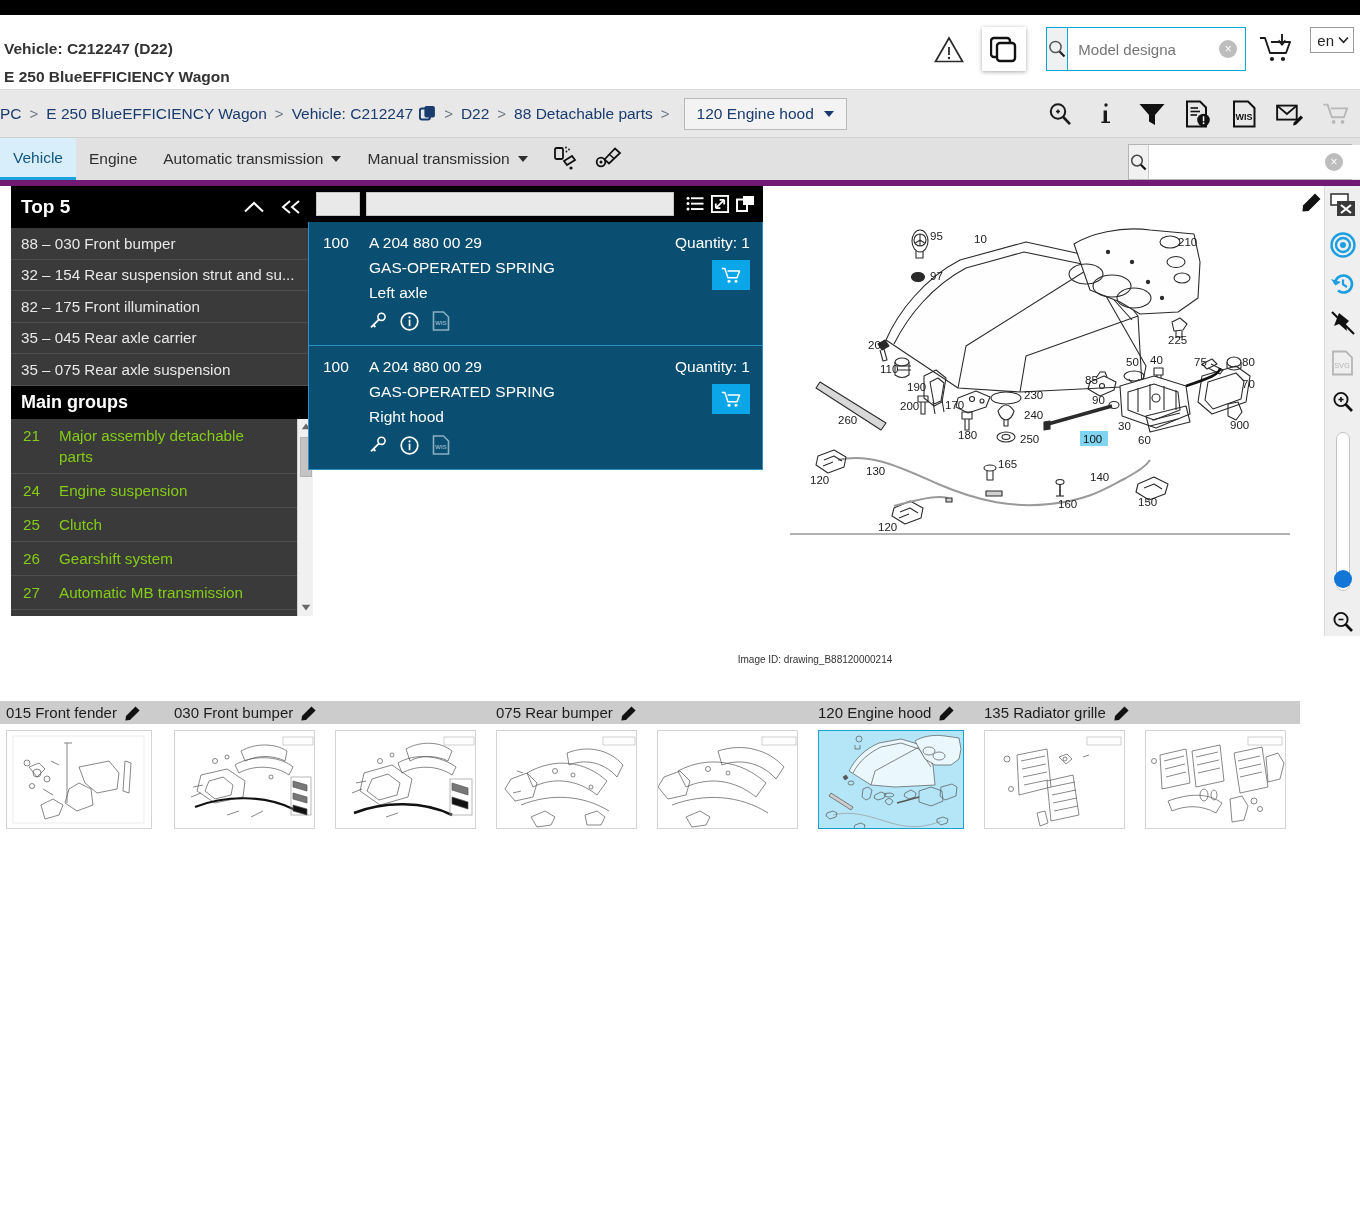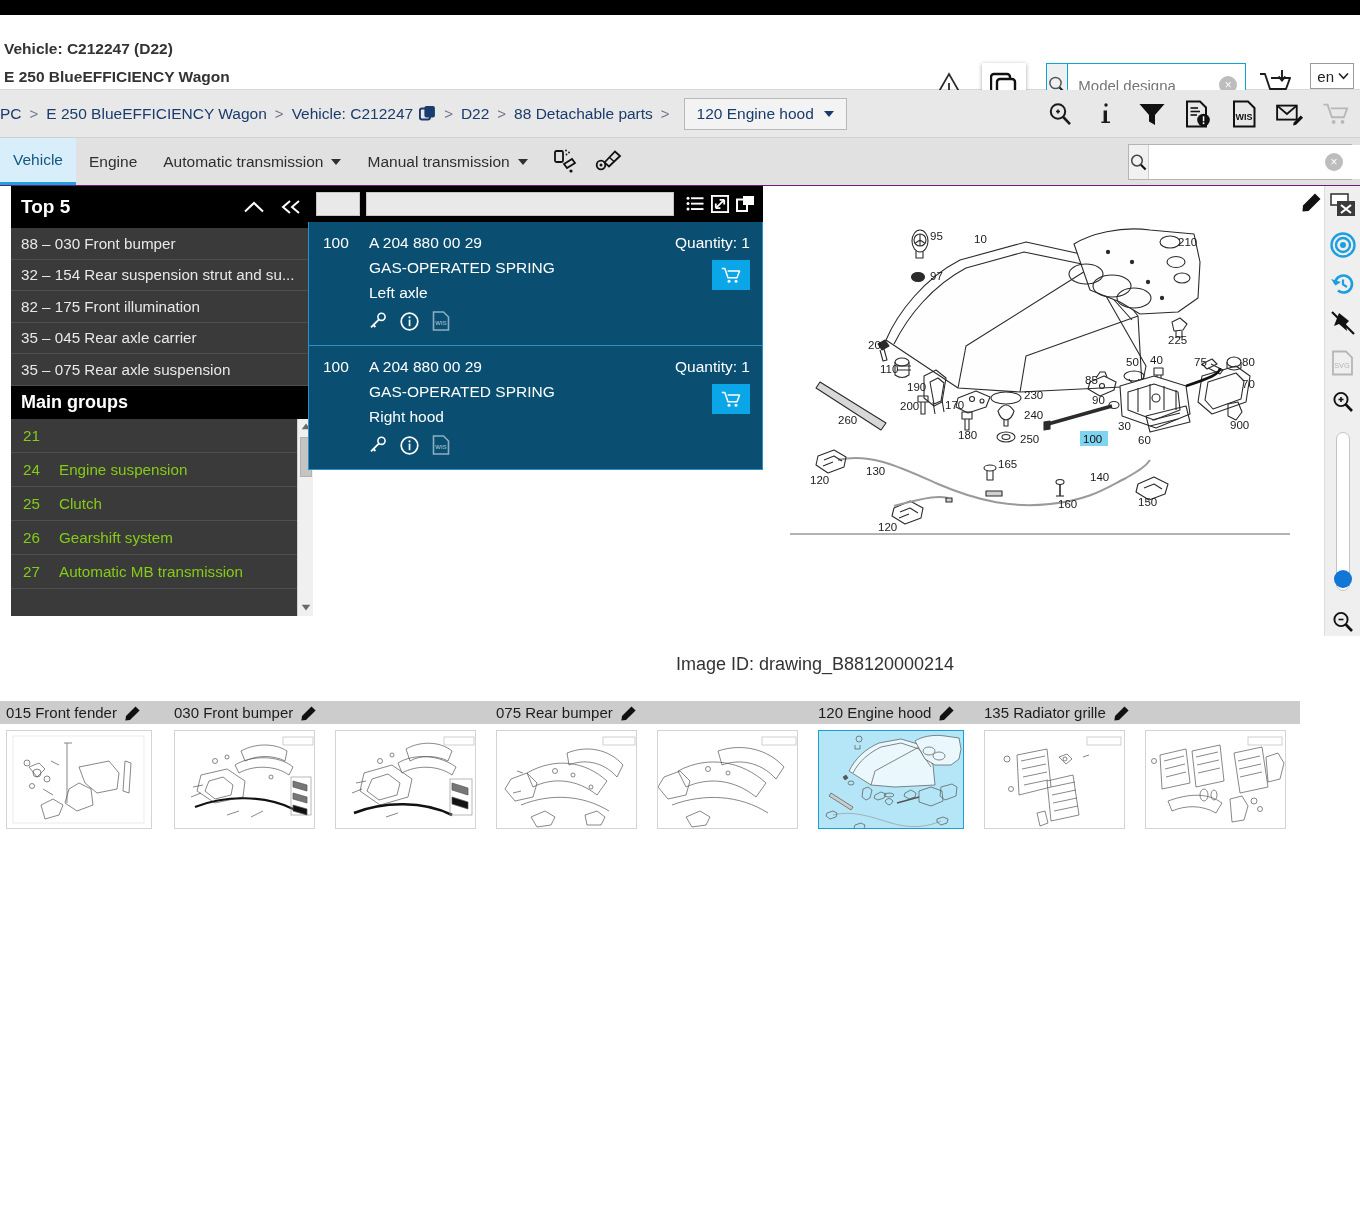--- a/index.html
+++ b/index.html
@@ -25,21 +25,21 @@
     border-bottom: 1px solid #d9d9d9;
   }
   .veh-info {
     position: absolute; left: 4px; top: 20px;
     font-size: 15.5px; color: #333; line-height: 28px; font-weight: bold;
   }
   .veh-info div { white-space: nowrap; }
 
   .hdr-right {
     position: absolute; right: 0; top: 12px;
-    display: flex; align-items: center; gap: 0px; margin-top: 36px;
+    display: flex; align-items: center; gap: 0px;
   }
   .warn-icon {
     width: 42px; height: 40px; display: flex; align-items: center; justify-content: center;
     cursor: pointer;
   }
   .copy-btn {
     width: 44px; height: 44px; background: #fff;
     box-shadow: 0 1px 4px rgba(0,0,0,.35);
     display: flex; align-items: center; justify-content: center;
     margin-left: 12px; cursor: pointer;
@@ -93,21 +93,21 @@
 
   .crumb-tools {
     position: absolute; right: 10px; top: 0; height: 48px;
     display: flex; align-items: center; gap: 18px;
   }
   .crumb-tools .ti { cursor:pointer; display:flex; align-items:center; justify-content:center; width:28px; height:32px;}
 
   
   .tab-bar {
     position: relative; height: 48px; background: #e1e1e1;
-    border-bottom: 1px solid #701a75; display: flex; align-items: stretch;
+    border-bottom: 6px solid #701a75; display: flex; align-items: stretch;
   }
   .tab {
     display:flex; align-items:center; gap:6px; padding: 0 13px;
     font-size: 15.5px; color: #2f2f2f; cursor: pointer;
   }
   .tab.active { background: #d9eefb; color:#12577f; border-bottom: 3px solid #1ba3dd; }
   .tab .cr { width:0;height:0;border-left:5px solid transparent;border-right:5px solid transparent;border-top:6px solid #2f2f2f; margin-left:2px;}
   .tab-icons { display:flex; align-items:center; gap:16px; padding-left: 12px; }
   .tab-search {
     position:absolute; right: 8px; top: 6px;
@@ -194,21 +194,21 @@
     cursor:pointer;
   }
 
   
   .drawing-wrap {
     position:absolute; left: 790px; top: 0; width: 510px; height: 460px;
   }
   .drawing-svg { position:absolute; left:0; top:0; }
   .img-id {
     position:absolute; left: 560px; top: 468px; width: 510px;
-    text-align:center; font-size: 18px; color:#333;
+    text-align:center; font-size: 10px; color:#333;
   }
 
   
   .vtool {
     position:absolute; right: 0; top: 0; width: 36px; height: 450px;
     background: #efefef; border-left: 1px solid #dcdcdc;
     display:flex; flex-direction:column; align-items:center; padding-top: 6px; gap: 12px;
   }
   .vtool .vi { width: 30px; height: 30px; display:flex; align-items:center; justify-content:center; cursor:pointer;}
   .slider-track {
@@ -456,20 +456,21 @@
         <div class="top5-item">82 – 175 Front illumination</div>
         <div class="top5-item">35 – 045 Rear axle carrier</div>
         <div class="top5-item">35 – 075 Rear axle suspension</div>
       </div>
 
       <div class="mg-head">Main groups</div>
 
       <div class="mg-list">
         <div class="mg-item">
           <span class="num">21</span>
+          <span style="max-width:210px;">Major assembly detachable parts</span>
         </div>
         <div class="mg-item">
           <span class="num">24</span>
           <span>Engine suspension</span>
         </div>
         <div class="mg-item">
           <span class="num">25</span>
           <span>Clutch</span>
         </div>
         <div class="mg-item">

